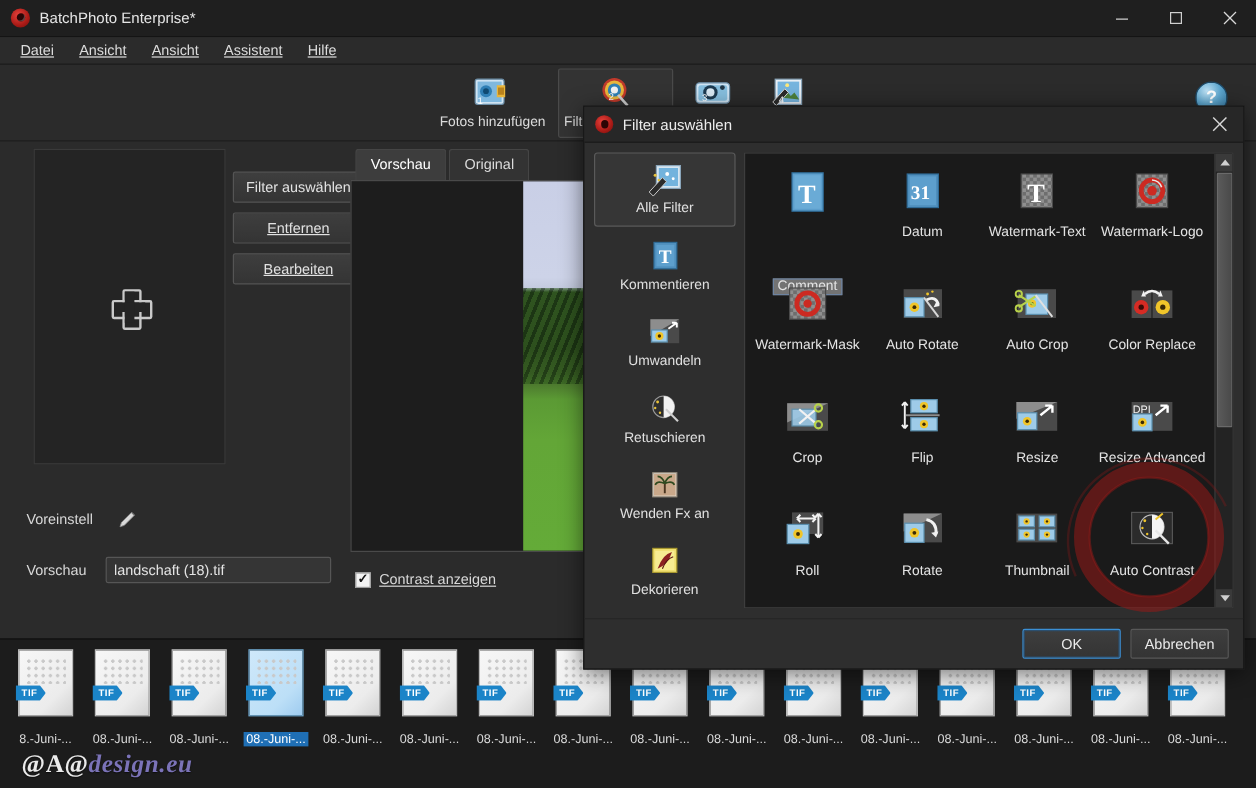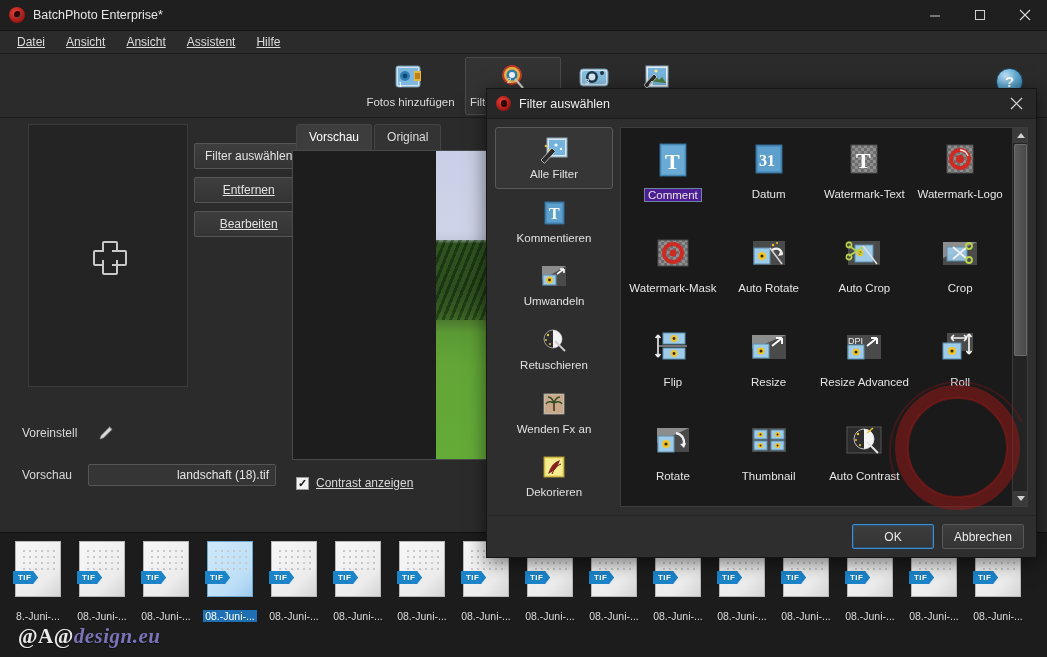--- a/index.html
+++ b/index.html
@@ -116,21 +116,21 @@
     border-right: 4px solid transparent; border-top: 4px solid #b5b5b5;
   }
   .pencil { width: 18px; height: 18px; }
 
   .preview-row { position: absolute; left: 22px; top: 346px; display: flex; align-items: center; gap: 8px; }
   .preview-row .lbl { font-size: 12px; color: #d8d8d8; width: 58px; }
   .textinput {
     width: 188px; height: 22px; background: #353535;
     border: 1px solid #565656; border-radius: 2px;
     display: flex; align-items: center; padding: 0 6px;
-    font-size: 12px; color: #e4e4e4; justify-content: flex-end;
+    font-size: 12px; color: #e4e4e4;
   }
 
   
   .preview-pane { position: absolute; left: 292px; top: 6px; width: 210px; bottom: 0; }
   .tabs { display: flex; gap: 2px; padding-left: 4px; }
   .tab {
     padding: 5px 12px 6px; font-size: 12px; color: #dcdcdc;
     background: #333; border: 1px solid #454545; border-bottom: none;
     border-radius: 3px 3px 0 0;
   }
@@ -239,21 +239,21 @@
   }
   .grid {
     position: absolute; left: 0; top: 0; right: 15px; bottom: 0;
     display: grid; grid-template-columns: repeat(4, 1fr);
     grid-auto-rows: 94px; padding: 8px 4px 0 4px;
     overflow: hidden;
   }
   .fcell { display: flex; flex-direction: column; align-items: center; justify-content: flex-start; gap: 6px; padding-top: 6px; }
   .fico { width: 42px; height: 40px; }
   .flbl { font-size: 11.5px; color: #e4e4e4; white-space: nowrap; padding: 0 3px; }
-  .fcell.sel .flbl { background: #4c1d95; border: 1px solid #6d83a0; padding: 0 3px; }
+  .fcell.sel .flbl { background: #737373; border: 1px solid #6d83a0; padding: 0 3px; margin-top: 44px; }
 
   .vscroll {
     position: absolute; right: 0; top: 0; bottom: 0; width: 15px;
     background: #232323; border-left: 1px solid #3a3a3a;
   }
   .sc-arrow {
     width: 15px; height: 15px; display:flex; align-items:center; justify-content:center;
     background: #3a3a3a;
   }
   .sc-arrow.bot { position: absolute; bottom: 0; }
@@ -767,20 +767,36 @@
                 <circle cx="17" cy="17" r="1.4" fill="#3a2a06"></circle>
               <path d="M6 10 l14 9 M6 20 l14 -9" stroke="#b8d24a" stroke-width="1.8" fill="none"></path>
               <circle cx="6" cy="9" r="2.6" fill="none" stroke="#b8d24a" stroke-width="1.6"></circle>
               <circle cx="6" cy="21" r="2.6" fill="none" stroke="#b8d24a" stroke-width="1.6"></circle>
               <line x1="20" y1="10" x2="34" y2="28" stroke="#e0e0e0" stroke-width="1.6"></line>
             </svg>
           </div>
           <div class="flbl">Auto Crop</div>
         </div>
 
+        <div class="fcell">
+          <div class="fico">
+            <svg width="42" height="40" viewBox="0 0 42 40">
+              <rect x="4" y="6" width="34" height="23" fill="#4a4a4a"></rect>
+              <line x1="21" y1="6" x2="21" y2="29" stroke="#2b2b2b" stroke-width="1.4"></line>
+              <circle cx="12" cy="20" r="6" fill="#d62b24"></circle>
+                <circle cx="12" cy="20" r="2.2" fill="#3a0a06"></circle>
+              <circle cx="30" cy="20" r="6" fill="#f0c52a"></circle>
+                <circle cx="30" cy="20" r="2.2" fill="#3a2a06"></circle>
+              <path d="M15 9 q6 -5 12 0" stroke="#f2f2f2" stroke-width="2.2" fill="none"></path>
+              <path d="M14 6 l2 5 l-4 0z" fill="#f2f2f2"></path>
+                <path d="M28 6 l2 5 l-4 0z" fill="#f2f2f2"></path>
+            </svg>
+          </div>
+          <div class="flbl">Color Replace</div>
+        </div>
 
         <div class="fcell">
           <div class="fico">
             <svg width="42" height="40" viewBox="0 0 42 40">
               <rect x="4" y="6" width="34" height="23" fill="#4a4a4a"></rect>
               <path d="M4 6 l34 0 l-34 16z" fill="#8d8d8d"></path>
               <rect x="8" y="11" width="20" height="14" fill="#9ecbe8" stroke="#5b8fae" opacity=".9"></rect>
               <path d="M14 11 l14 12 M14 23 l14 -12" stroke="#f2f2f2" stroke-width="1.8" fill="none"></path>
               <circle cx="30" cy="10" r="3" fill="none" stroke="#b8d24a" stroke-width="1.8"></circle>
               <circle cx="30" cy="24" r="3" fill="none" stroke="#b8d24a" stroke-width="1.8"></circle>

